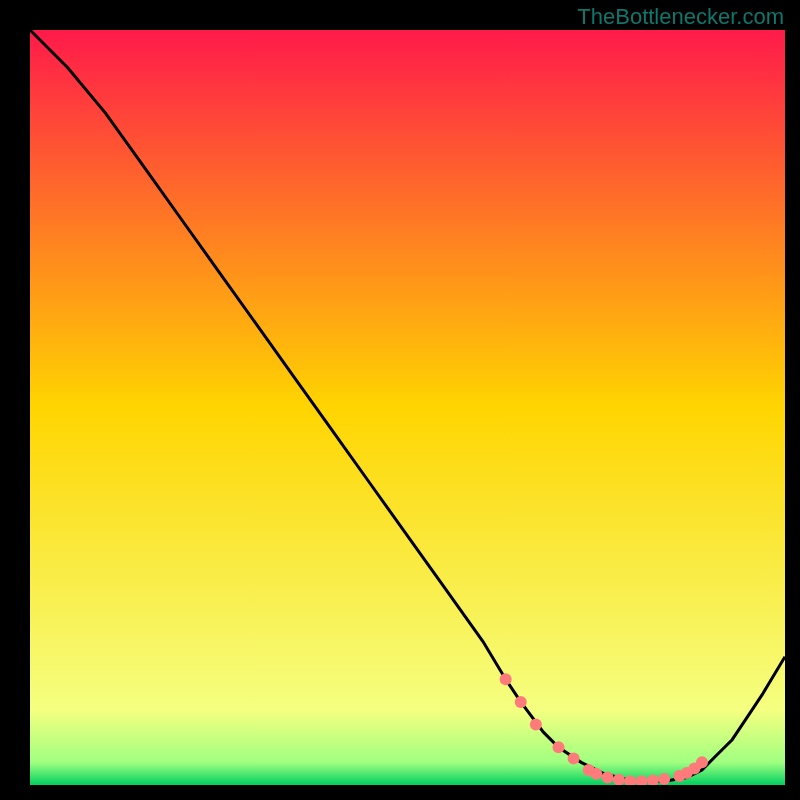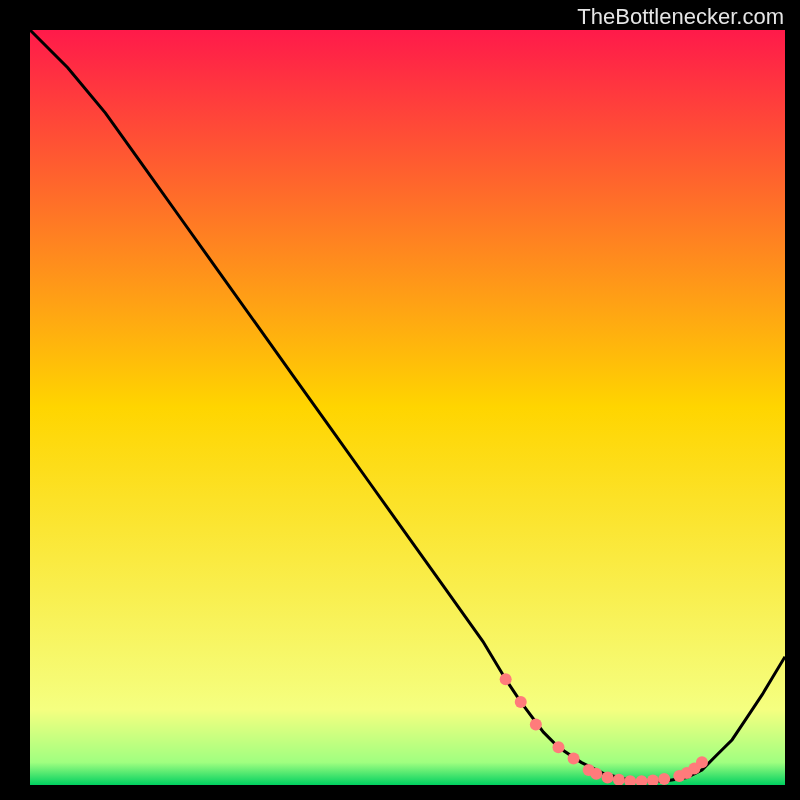--- a/index.html
+++ b/index.html
@@ -14,21 +14,21 @@
   .chart-container {
     position: relative;
     width: 800px;
     height: 800px;
     background: #000;
   }
   .watermark {
     position: absolute;
     top: 4px;
     right: 16px;
-    color: #e5e5e5;
+    color: #0f766e;
     font-size: 22px;
     font-weight: 500;
     z-index: 10;
   }
   .plot-area {
     position: absolute;
     left: 30px;
     top: 30px;
     width: 755px;
     height: 755px;

